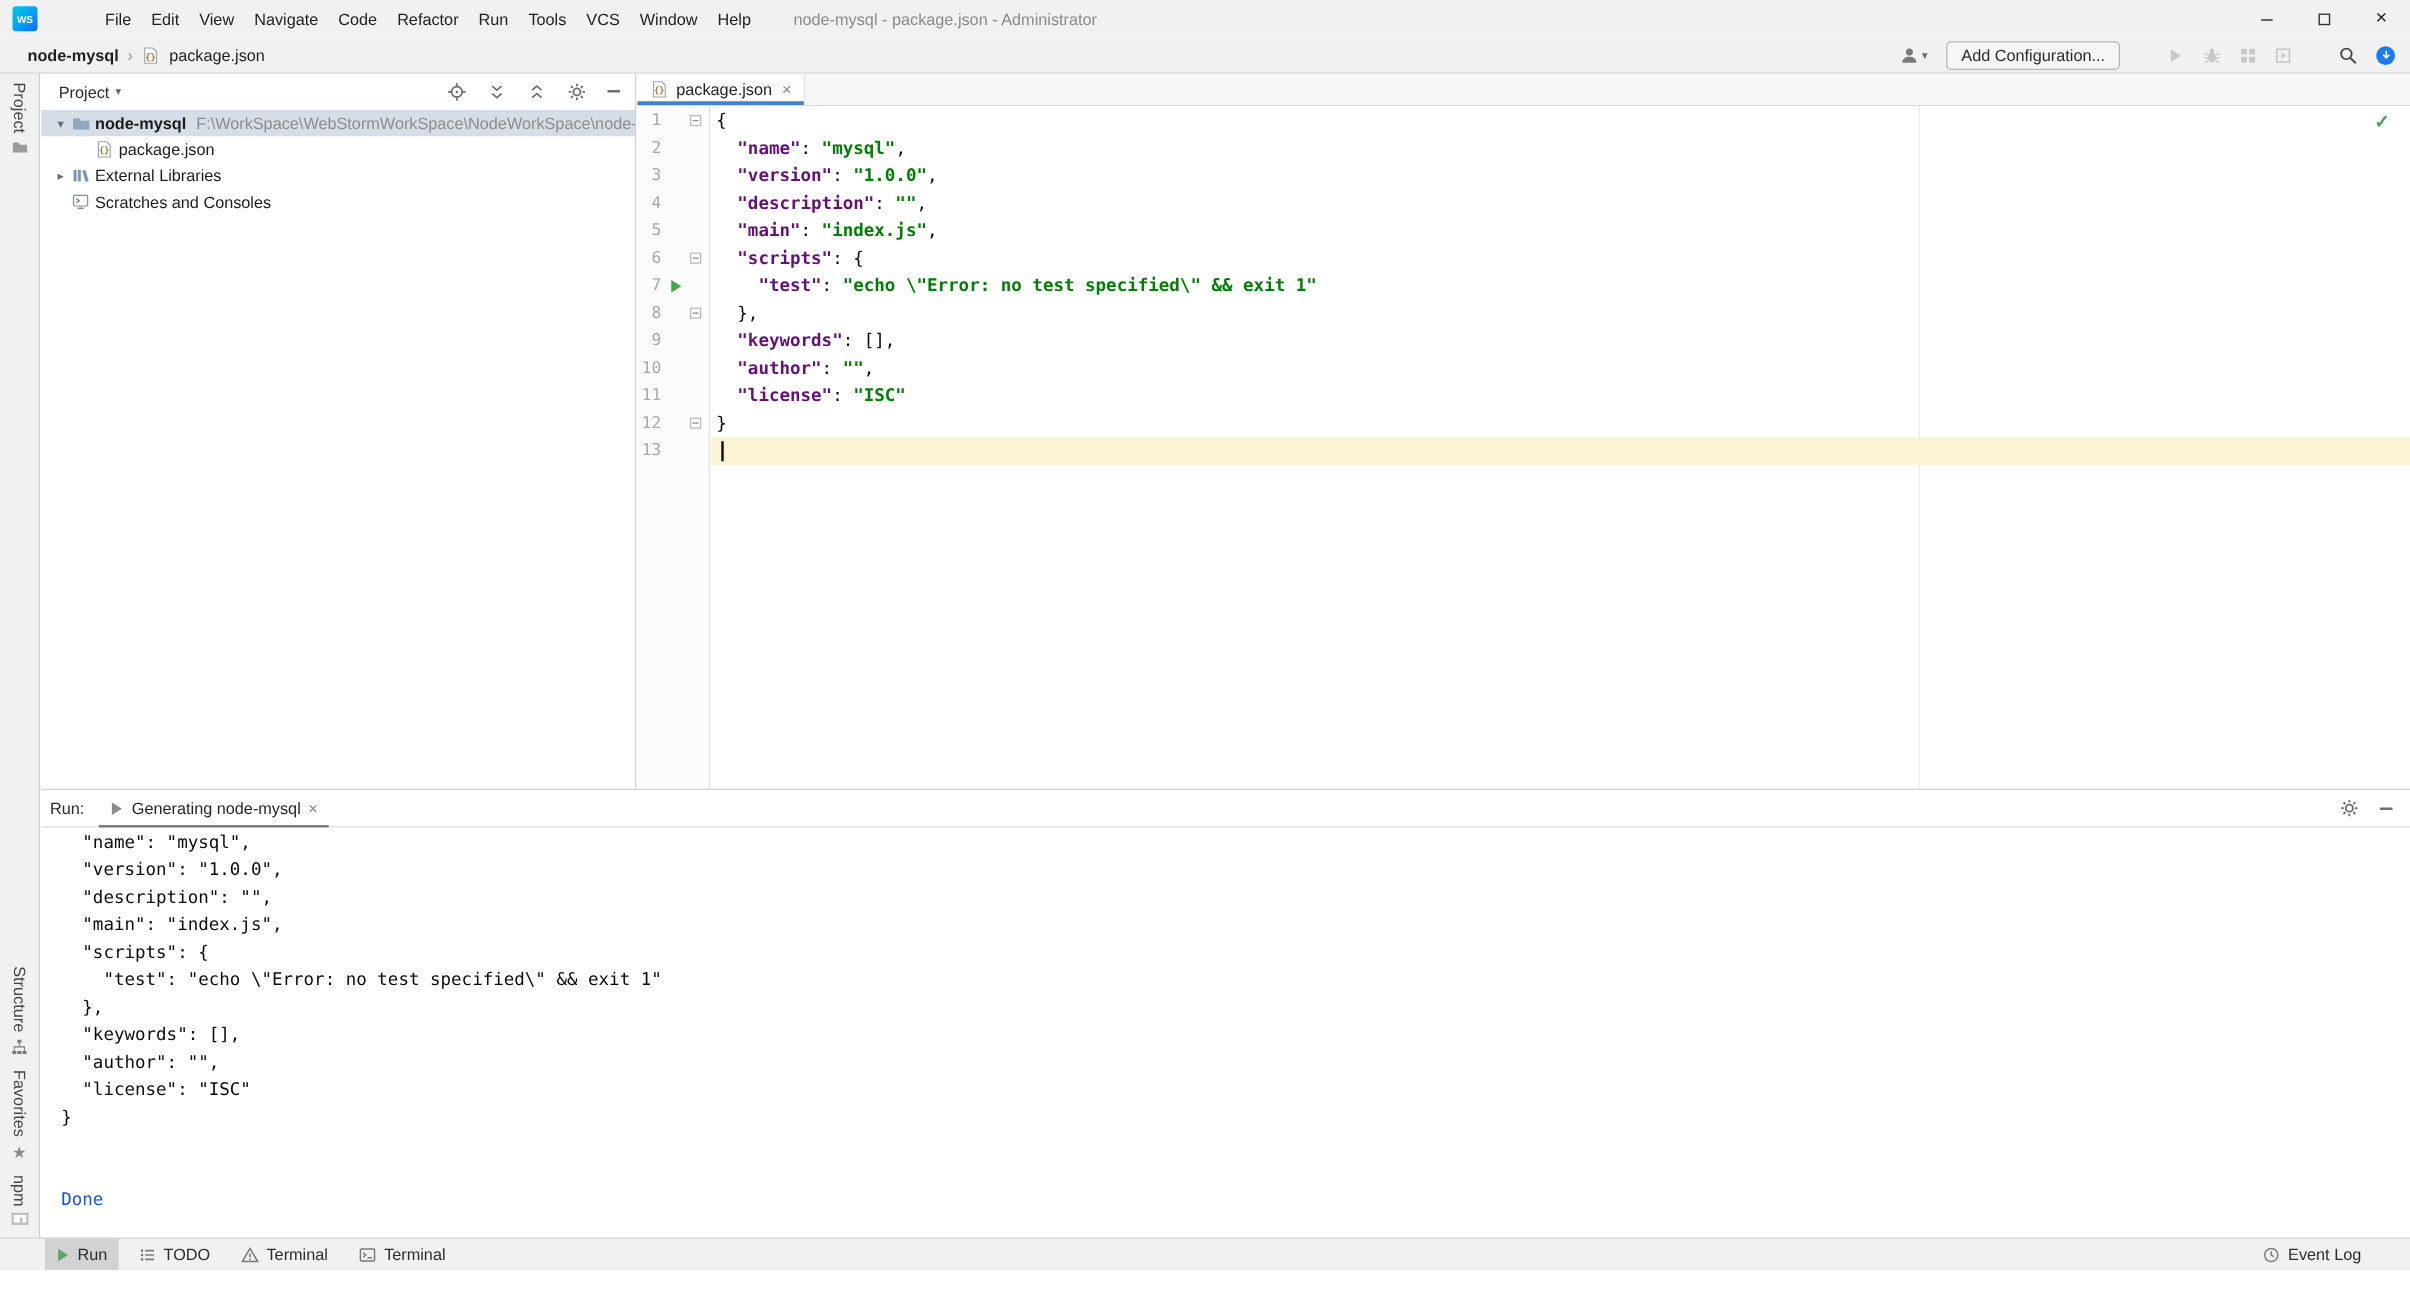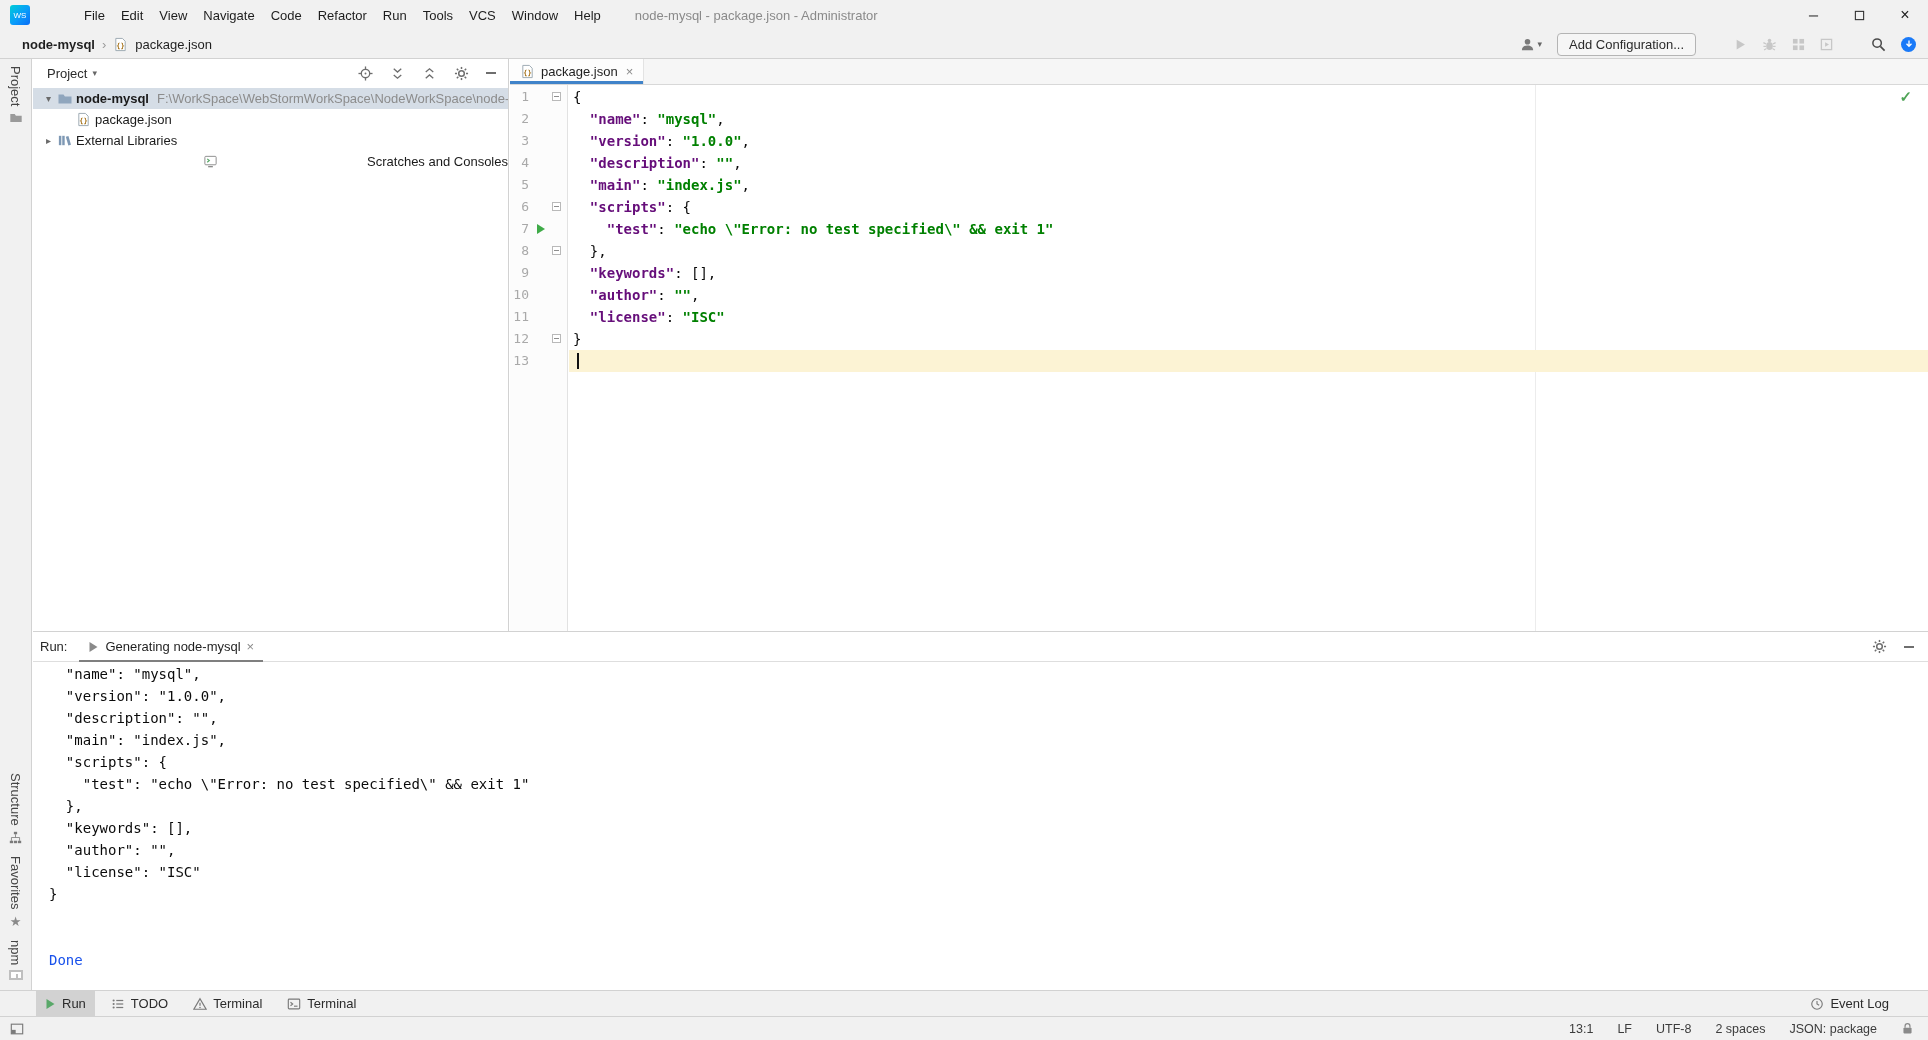--- a/index.html
+++ b/index.html
@@ -3,21 +3,21 @@
 <meta charset="utf-8">
 <style>
   *{margin:0;padding:0;box-sizing:border-box;}
   html,body{background:#e9e9e9;}
   .root{position:relative;width:1928px;height:1040px;background:#fff;font-family:"Liberation Sans",sans-serif;color:#1f1f1f;overflow:hidden;}
   .icon{display:inline-flex;align-items:center;justify-content:center;flex:none;}
   .icon svg{display:block;}
 
   
   .titlebar{position:absolute;left:0;top:0;width:100%;height:30px;background:#f1f1f1;display:flex;align-items:center;}
-  .ws-logo{width:20px;height:20px;border-radius:3px;margin:0 6px 0 10px;background:linear-gradient(135deg,#00cdd7 0%,#0a9bfa 55%,#0a6cf5 100%);color:#fff;font-size:8px;font-weight:normal;display:flex;align-items:center;justify-content:center;flex:none;}
+  .ws-logo{width:20px;height:20px;border-radius:3px;margin:0 6px 0 10px;background:linear-gradient(135deg,#00cdd7 0%,#0a9bfa 55%,#0a6cf5 100%);color:#fff;font-size:8px;font-weight:bold;display:flex;align-items:center;justify-content:center;flex:none;}
   .menu-bar{display:flex;height:100%;align-items:center;margin-left:40px;}
   .menu-item{padding:0 8px;font-size:13px;color:#1d1d1d;height:100%;display:flex;align-items:center;}
   .win-title{margin-left:26px;font-size:13px;color:#8a8a8a;white-space:nowrap;}
   .win-controls{position:absolute;right:0;top:0;height:30px;display:flex;}
   .win-btn{width:46px;height:30px;display:flex;align-items:center;justify-content:center;color:#222;font-size:16px;}
 
   
   .toolbar{position:absolute;left:0;top:30px;width:100%;height:29px;background:#f1f1f1;border-bottom:1px solid #d2d2d2;display:flex;align-items:center;}
   .breadcrumb{display:flex;align-items:center;margin-left:22px;font-size:13px;gap:7px;}
   .crumb-project{font-weight:bold;}
@@ -341,21 +341,21 @@
             <svg width="15" height="15" viewBox="0 0 16 16">
               <g fill="#7e98b4">
                 <rect x="2" y="3" width="2.6" height="10"></rect>
                 <rect x="5.6" y="3" width="2.6" height="10"></rect>
                 <path d="M9.4 3.9l2.8-.8 2.7 9.5-2.8.8z"></path>
               </g>
             </svg>
           </span>
           <span class="tree-label">External Libraries</span>
         </div>
-        <div class="tree-row" style="padding-left: 8px; justify-content: space-between;">
+        <div class="tree-row" style="padding-left: 8px;">
           <span class="chevron"></span>
           <span class="icon tree-icon">
             <svg width="15" height="15" viewBox="0 0 16 16">
               <rect x="2" y="2.5" width="12" height="9" rx="1" fill="#fff" stroke="#8a8a8a"></rect>
               <path d="M4.5 5.2l2.2 1.8-2.2 1.8" fill="none" stroke="#59a869" stroke-width="1.3"></path>
               <rect x="5.5" y="12.8" width="5" height="1.4" fill="#8a8a8a"></rect>
             </svg>
           </span>
           <span class="tree-label">Scratches and Consoles</span>
         </div>
@@ -536,35 +536,14 @@
             <svg width="14" height="14" viewBox="0 0 16 16">
               <circle cx="8" cy="8" r="6" fill="none" stroke="#7a7a7a" stroke-width="1.3"></circle>
               <path d="M8 4.5V8l2.5 1.5" fill="none" stroke="#7a7a7a" stroke-width="1.3"></path>
             </svg>
           </span>
           <span>Event Log</span>
         </div>
       </div>
   </div>
 
-  <div class="status-bar">
-    <span class="icon sb-toggle">
-        <svg width="14" height="14" viewBox="0 0 16 16">
-          <rect x="1.5" y="2.5" width="13" height="11" fill="none" stroke="#7a7a7a" stroke-width="1.3"></rect>
-          <rect x="1.5" y="9" width="5" height="4.5" fill="#7a7a7a"></rect>
-        </svg>
-      </span>
-    <div class="sb-items">
-        <span class="sb-item">13:1</span>
-        <span class="sb-item">LF</span>
-        <span class="sb-item">UTF-8</span>
-        <span class="sb-item">2 spaces</span>
-        <span class="sb-item">JSON: package</span>
-        <span class="icon">
-          <svg width="13" height="13" viewBox="0 0 16 16">
-            <rect x="3" y="7" width="10" height="7" rx="1" fill="#8a8a8a"></rect>
-            <path d="M5 7V5a3 3 0 0 1 6 0v2" fill="none" stroke="#8a8a8a" stroke-width="1.5"></path>
-          </svg>
-        </span>
-      </div>
-  </div>
 
 </div>
 
 </body></html>

